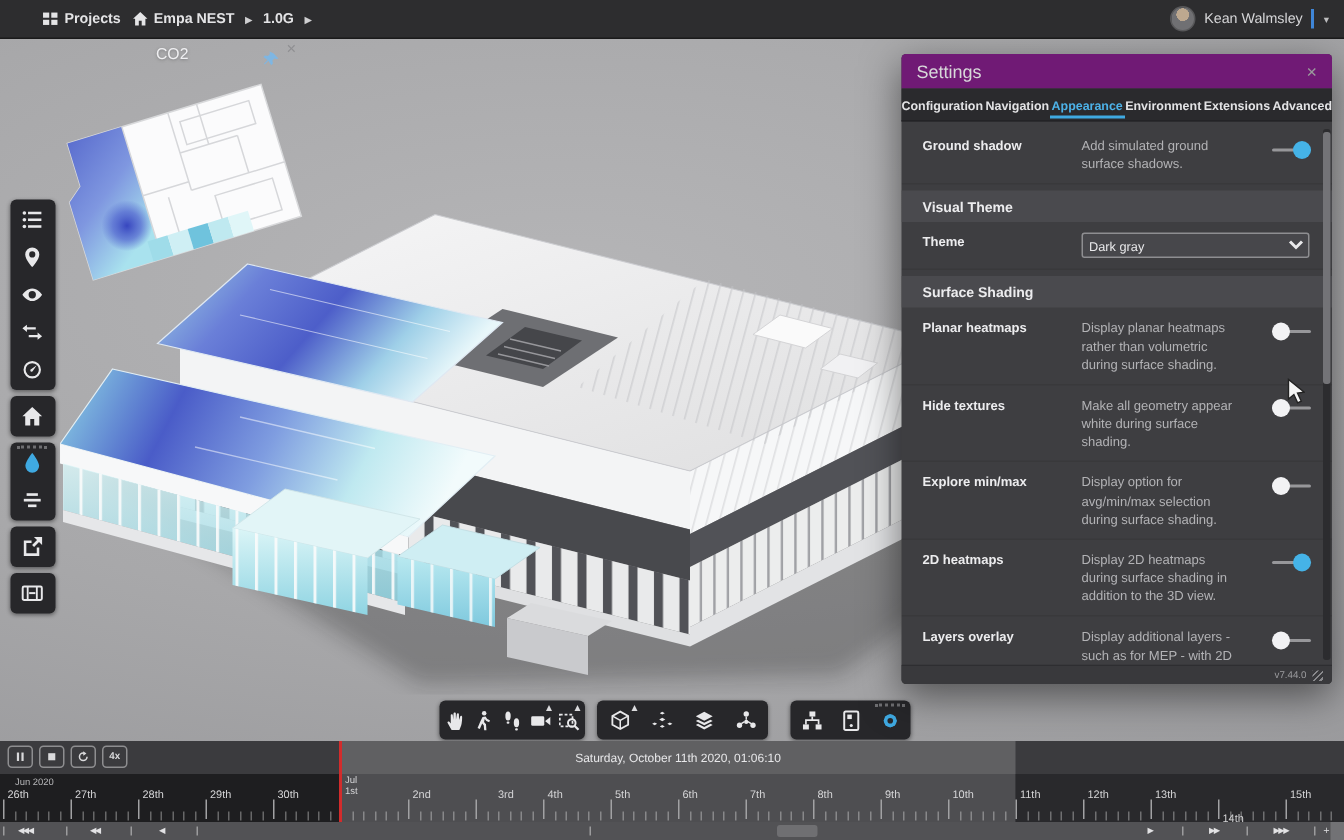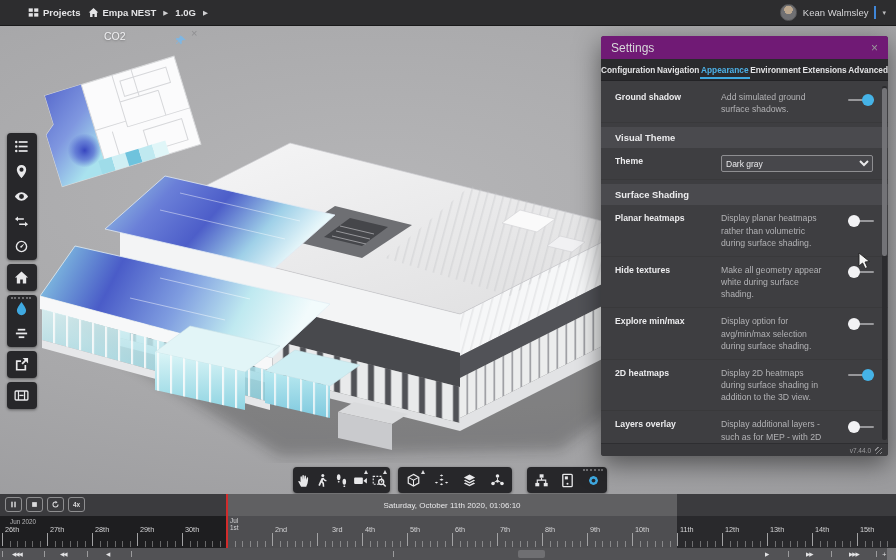--- a/index.html
+++ b/index.html
@@ -693,21 +693,21 @@
       <div class="min" style="left: 752px;"></div>
       <div class="min" style="left: 759.5px;"></div>
       <div class="maj" style="left: 767px;"></div>
       <div class="dlab" style="left: 770px;">13th</div>
       <div class="min" style="left: 774.5px;"></div>
       <div class="min" style="left: 782px;"></div>
       <div class="min" style="left: 789.5px;"></div>
       <div class="min" style="left: 797px;"></div>
       <div class="min" style="left: 804.5px;"></div>
       <div class="maj" style="left: 812px;"></div>
-      <div class="dlab" style="left: 815px;">14th</div>
+      <div class="dlab" style="left: 815px; margin-top: 16px;">14th</div>
       <div class="min" style="left: 819.5px;"></div>
       <div class="min" style="left: 827px;"></div>
       <div class="min" style="left: 834.5px;"></div>
       <div class="min" style="left: 842px;"></div>
       <div class="min" style="left: 849.5px;"></div>
       <div class="maj" style="left: 857px;"></div>
       <div class="dlab" style="left: 860px;">15th</div>
       <div class="min" style="left: 864.5px;"></div>
       <div class="min" style="left: 872px;"></div>
       <div class="min" style="left: 879.5px;"></div>

